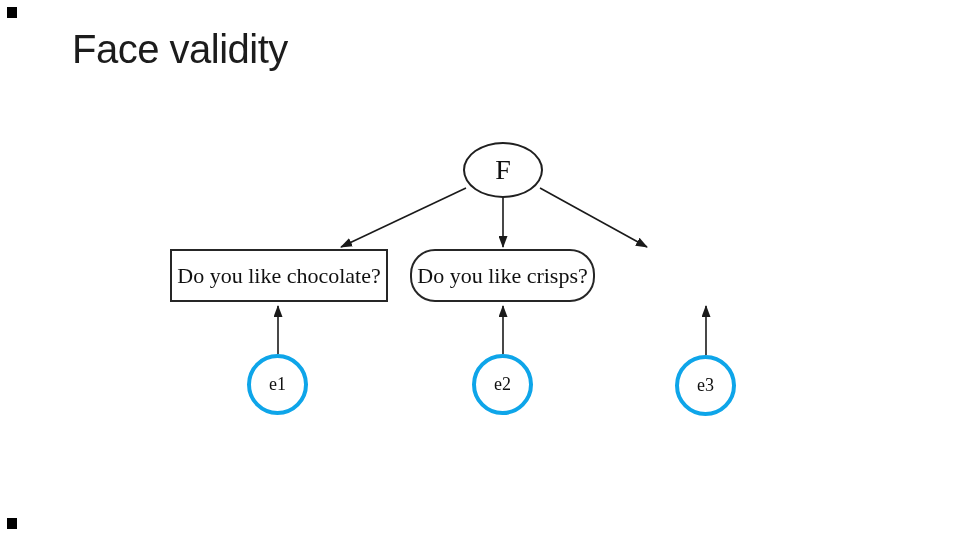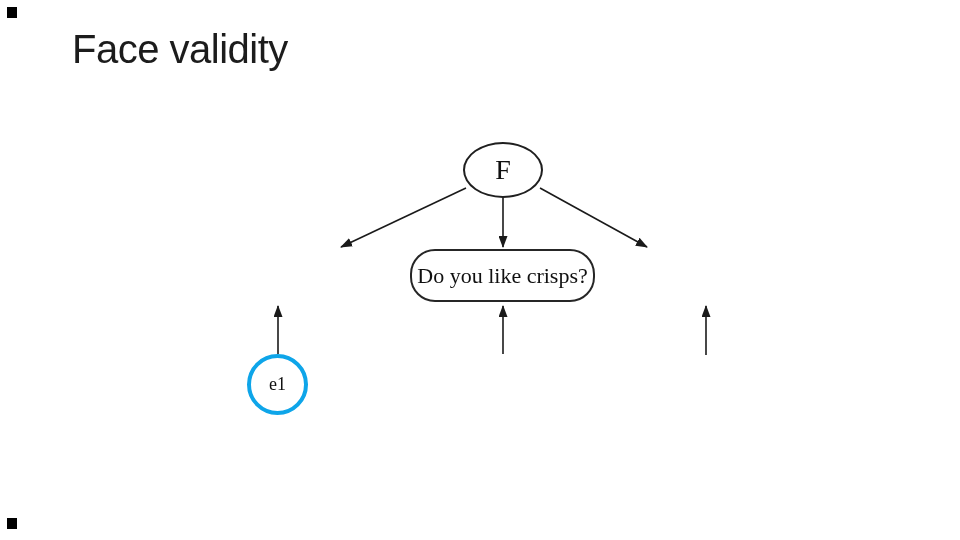--- a/index.html
+++ b/index.html
@@ -104,21 +104,30 @@
     <line x1="540" y1="188" x2="647" y2="247" stroke="#1a1a1a" stroke-width="1.6" marker-end="url(#ah)"></line>
     <line x1="278" y1="354" x2="278" y2="306" stroke="#1a1a1a" stroke-width="1.6" marker-end="url(#ah)"></line>
     <line x1="503" y1="354" x2="503" y2="306" stroke="#1a1a1a" stroke-width="1.6" marker-end="url(#ah)"></line>
     <line x1="706" y1="355" x2="706" y2="306" stroke="#1a1a1a" stroke-width="1.6" marker-end="url(#ah)"></line>
   </svg>
 
   <div class="node factor-node">
     <span>F</span>
   </div>
 
+  <div class="node question-box q1">
+    <span>Do you like chocolate?</span>
+  </div>
   <div class="node question-box q2">
     <span>Do you like crisps?</span>
   </div>
 
   <div class="node error-node e1">
     <span>e1</span>
   </div>
+  <div class="node error-node e2">
+    <span>e2</span>
+  </div>
+  <div class="node error-node e3">
+    <span>e3</span>
+  </div>
 
 </div>
 
 </body></html>

